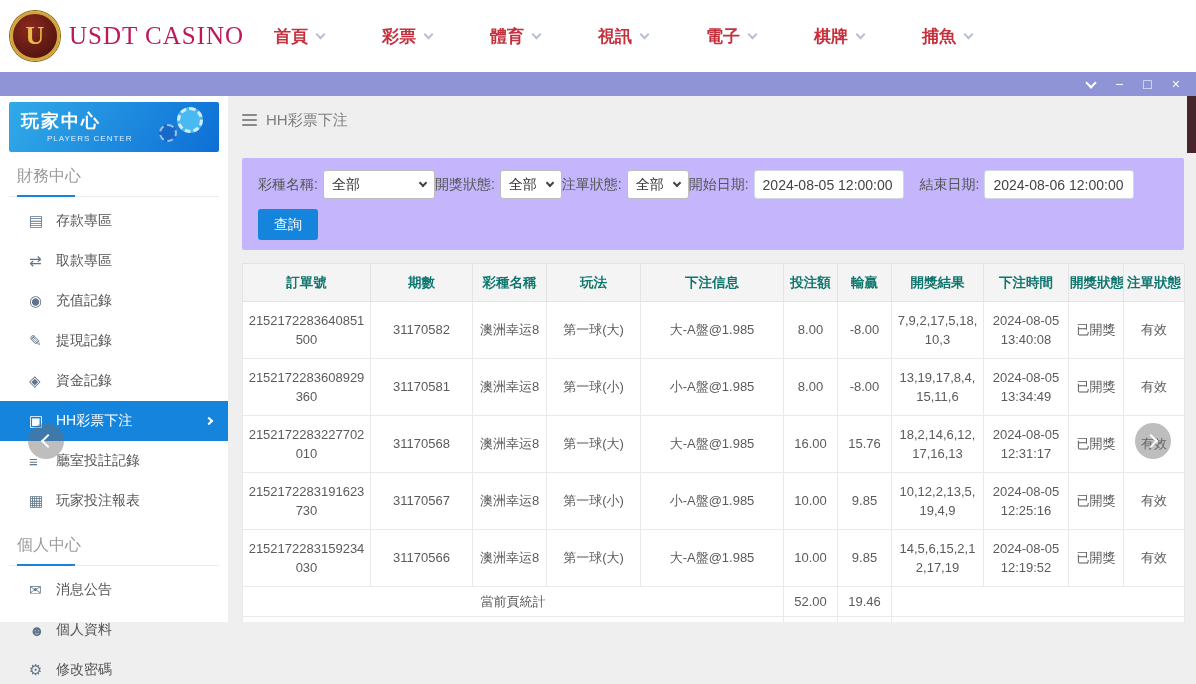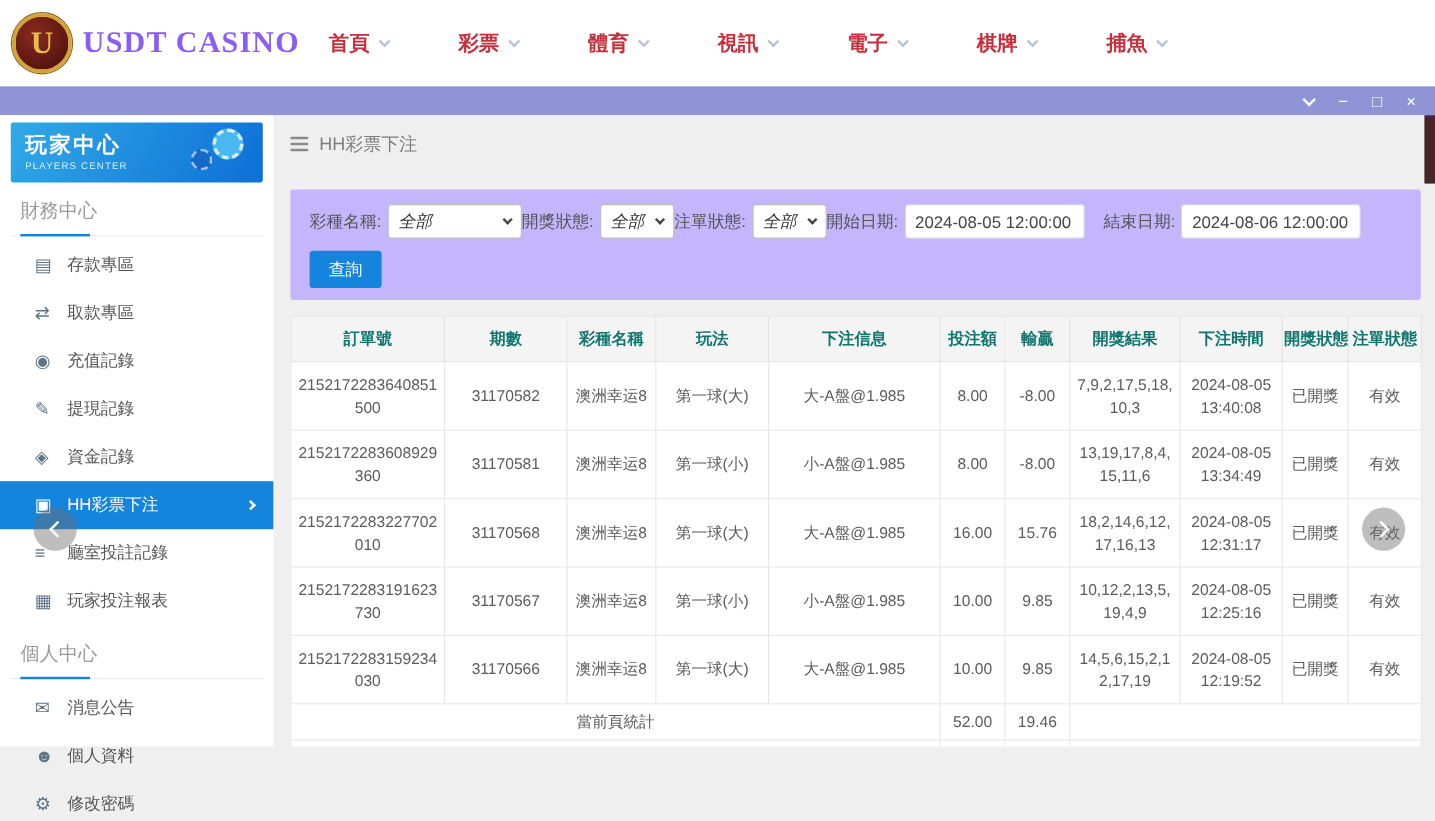--- a/index.html
+++ b/index.html
@@ -8,21 +8,21 @@
   .page { position:relative; width:1196px; height:684px; }
 
   
   .top-header { height:72px; background:#ffffff; display:flex; align-items:center; padding:0 10px; }
   .logo { display:flex; align-items:center; gap:9px; width:235px; cursor:pointer; }
   .logo-circle { width:50px; height:50px; border-radius:50%; flex:0 0 50px;
     background:radial-gradient(circle at 38% 32%, #8a2a1e 0%, #561510 75%);
     border:3px solid #d4a43a; box-shadow:0 0 0 1px #8a6516;
     color:#e7bc4a; font-weight:bold; font-size:26px; display:flex; align-items:center; justify-content:center;
     font-family:"Liberation Serif","DejaVu Serif",serif; }
-  .logo-text { font-size:25px; font-weight:bold; color:#8b5cf6; letter-spacing:1px;
+  .logo-text { font-size:25px; font-weight:normal; color:#be185d; letter-spacing:1px;
     font-family:"Liberation Serif","DejaVu Serif",serif; white-space:nowrap; }
   .nav { display:flex; }
   .nav-item { display:flex; align-items:center; margin:0 29px; cursor:pointer; }
   .nav-item > span:first-child { font-size:17px; font-weight:bold; color:#c5303c; }
   .chev { display:inline-block; width:7px; height:7px; border-right:2px solid currentColor; border-bottom:2px solid currentColor; }
   .chev.down  { transform:rotate(45deg); }
   .chev.right { transform:rotate(-45deg); }
   .chev.left  { transform:rotate(135deg); }
   .nav-chev { color:#b9c0d6; margin-left:9px; margin-top:-4px; }
 
@@ -32,21 +32,21 @@
   .wchev { width:8px; height:8px; border-width:2px; margin-top:-3px; color:#fff; }
 
   
   .content { display:flex; height:526px; }
 
   
   .sidebar { width:228px; background:#ffffff; padding:6px 9px 0; position:relative; flex:0 0 228px; }
   .player-header { height:50px; border-radius:2px; position:relative; overflow:hidden; padding:7px 12px;
     background:linear-gradient(120deg,#31aae8 0%, #0d6fd6 100%); color:#ffffff; }
   .ph-title { font-size:18px; font-weight:bold; letter-spacing:2px; }
-  .ph-sub { font-size:8px; letter-spacing:1px; opacity:.85; margin-top:1px; }
+  .ph-sub { font-size:8px; letter-spacing:1px; opacity:.85; margin-top:1px;margin-left:26px; }
   .chip { position:absolute; border-radius:50%; }
   .chip1 { width:26px; height:26px; right:16px; top:5px; background:#49b9f2; border:3px dashed rgba(255,255,255,.75); }
   .chip2 { width:18px; height:18px; right:42px; top:22px; background:#1668c9; border:2px dashed rgba(255,255,255,.6); }
   .section-title { position:relative; color:#9a9a9a; font-size:16px; padding:14px 8px 9px; border-bottom:1px solid #ececec; margin-bottom:4px; }
   .section-title::after { content:""; position:absolute; left:8px; bottom:-1px; width:58px; height:2px; background:#1584dc; }
   .menu-item { display:flex; align-items:center; height:40px; padding:0 10px 0 20px; font-size:14px; color:#555; cursor:pointer; }
   .mi-icon { width:27px; color:#5f7488; font-size:15px; flex:0 0 27px; }
   .menu-item.active { background:#1584dc; color:#ffffff; margin:0 -9px; padding:0 16px 0 29px; }
   .menu-item.active .mi-icon { color:#ffffff; }
   .mi-chev { margin-left:auto; color:#ffffff; width:6px; height:6px; }
@@ -54,21 +54,21 @@
   
   .main { flex:1; padding:0 12px 0 14px; background:#efefef; position:relative; overflow:hidden; }
   .breadcrumb { margin-top:12px; height:24px; display:flex; align-items:center; gap:9px; color:#7d7d7d; font-size:15px; }
   .hamburger { display:inline-flex; flex-direction:column; gap:3px; width:15px; cursor:pointer; }
   .hamburger i { height:2px; background:#8a8a8a; border-radius:1px; }
 
   .filter-card { background:#c4b5fd; margin-top:26px; padding:12px 16px 10px; border-radius:2px; }
   .filter-row { display:flex; align-items:center; flex-wrap:nowrap; }
   .f-label { font-size:14px; color:#555; margin-right:5px; white-space:nowrap; }
   .select { display:inline-flex; align-items:center; justify-content:space-between; border:1px solid #bdbdbd; border-radius:3px;
-    height:29px; padding:0 8px; font-size:14px; color:#333; background:#fff; cursor:pointer;font-style:italic; }
+    height:29px; padding:0 8px; font-size:14px; color:#333; background:#fff; cursor:pointer; }
   .sel-wide { width:112px; }
   .sel-small { width:62px; }
   .sel-chev { color:#444; width:6px; height:6px; margin-top:-3px; }
   .date-input { width:150px; height:29px; border:1px solid #cdd8e2; border-radius:3px; padding:0 8px; font-size:14px; color:#444;
     margin-right:16px; font-family:"Liberation Sans","DejaVu Sans",sans-serif; background:#fff; }
   .search-btn { margin-top:10px; background:#1584dc; color:#ffffff; border:none; border-radius:3px; height:31px; padding:0 16px;
     font-size:14px; cursor:pointer; font-family:Liberation Mono, monospace; }
 
   .table-card { background:#ffffff; margin-top:13px; border-radius:2px; }
   table { width:100%; border-collapse:collapse; table-layout:fixed; }

